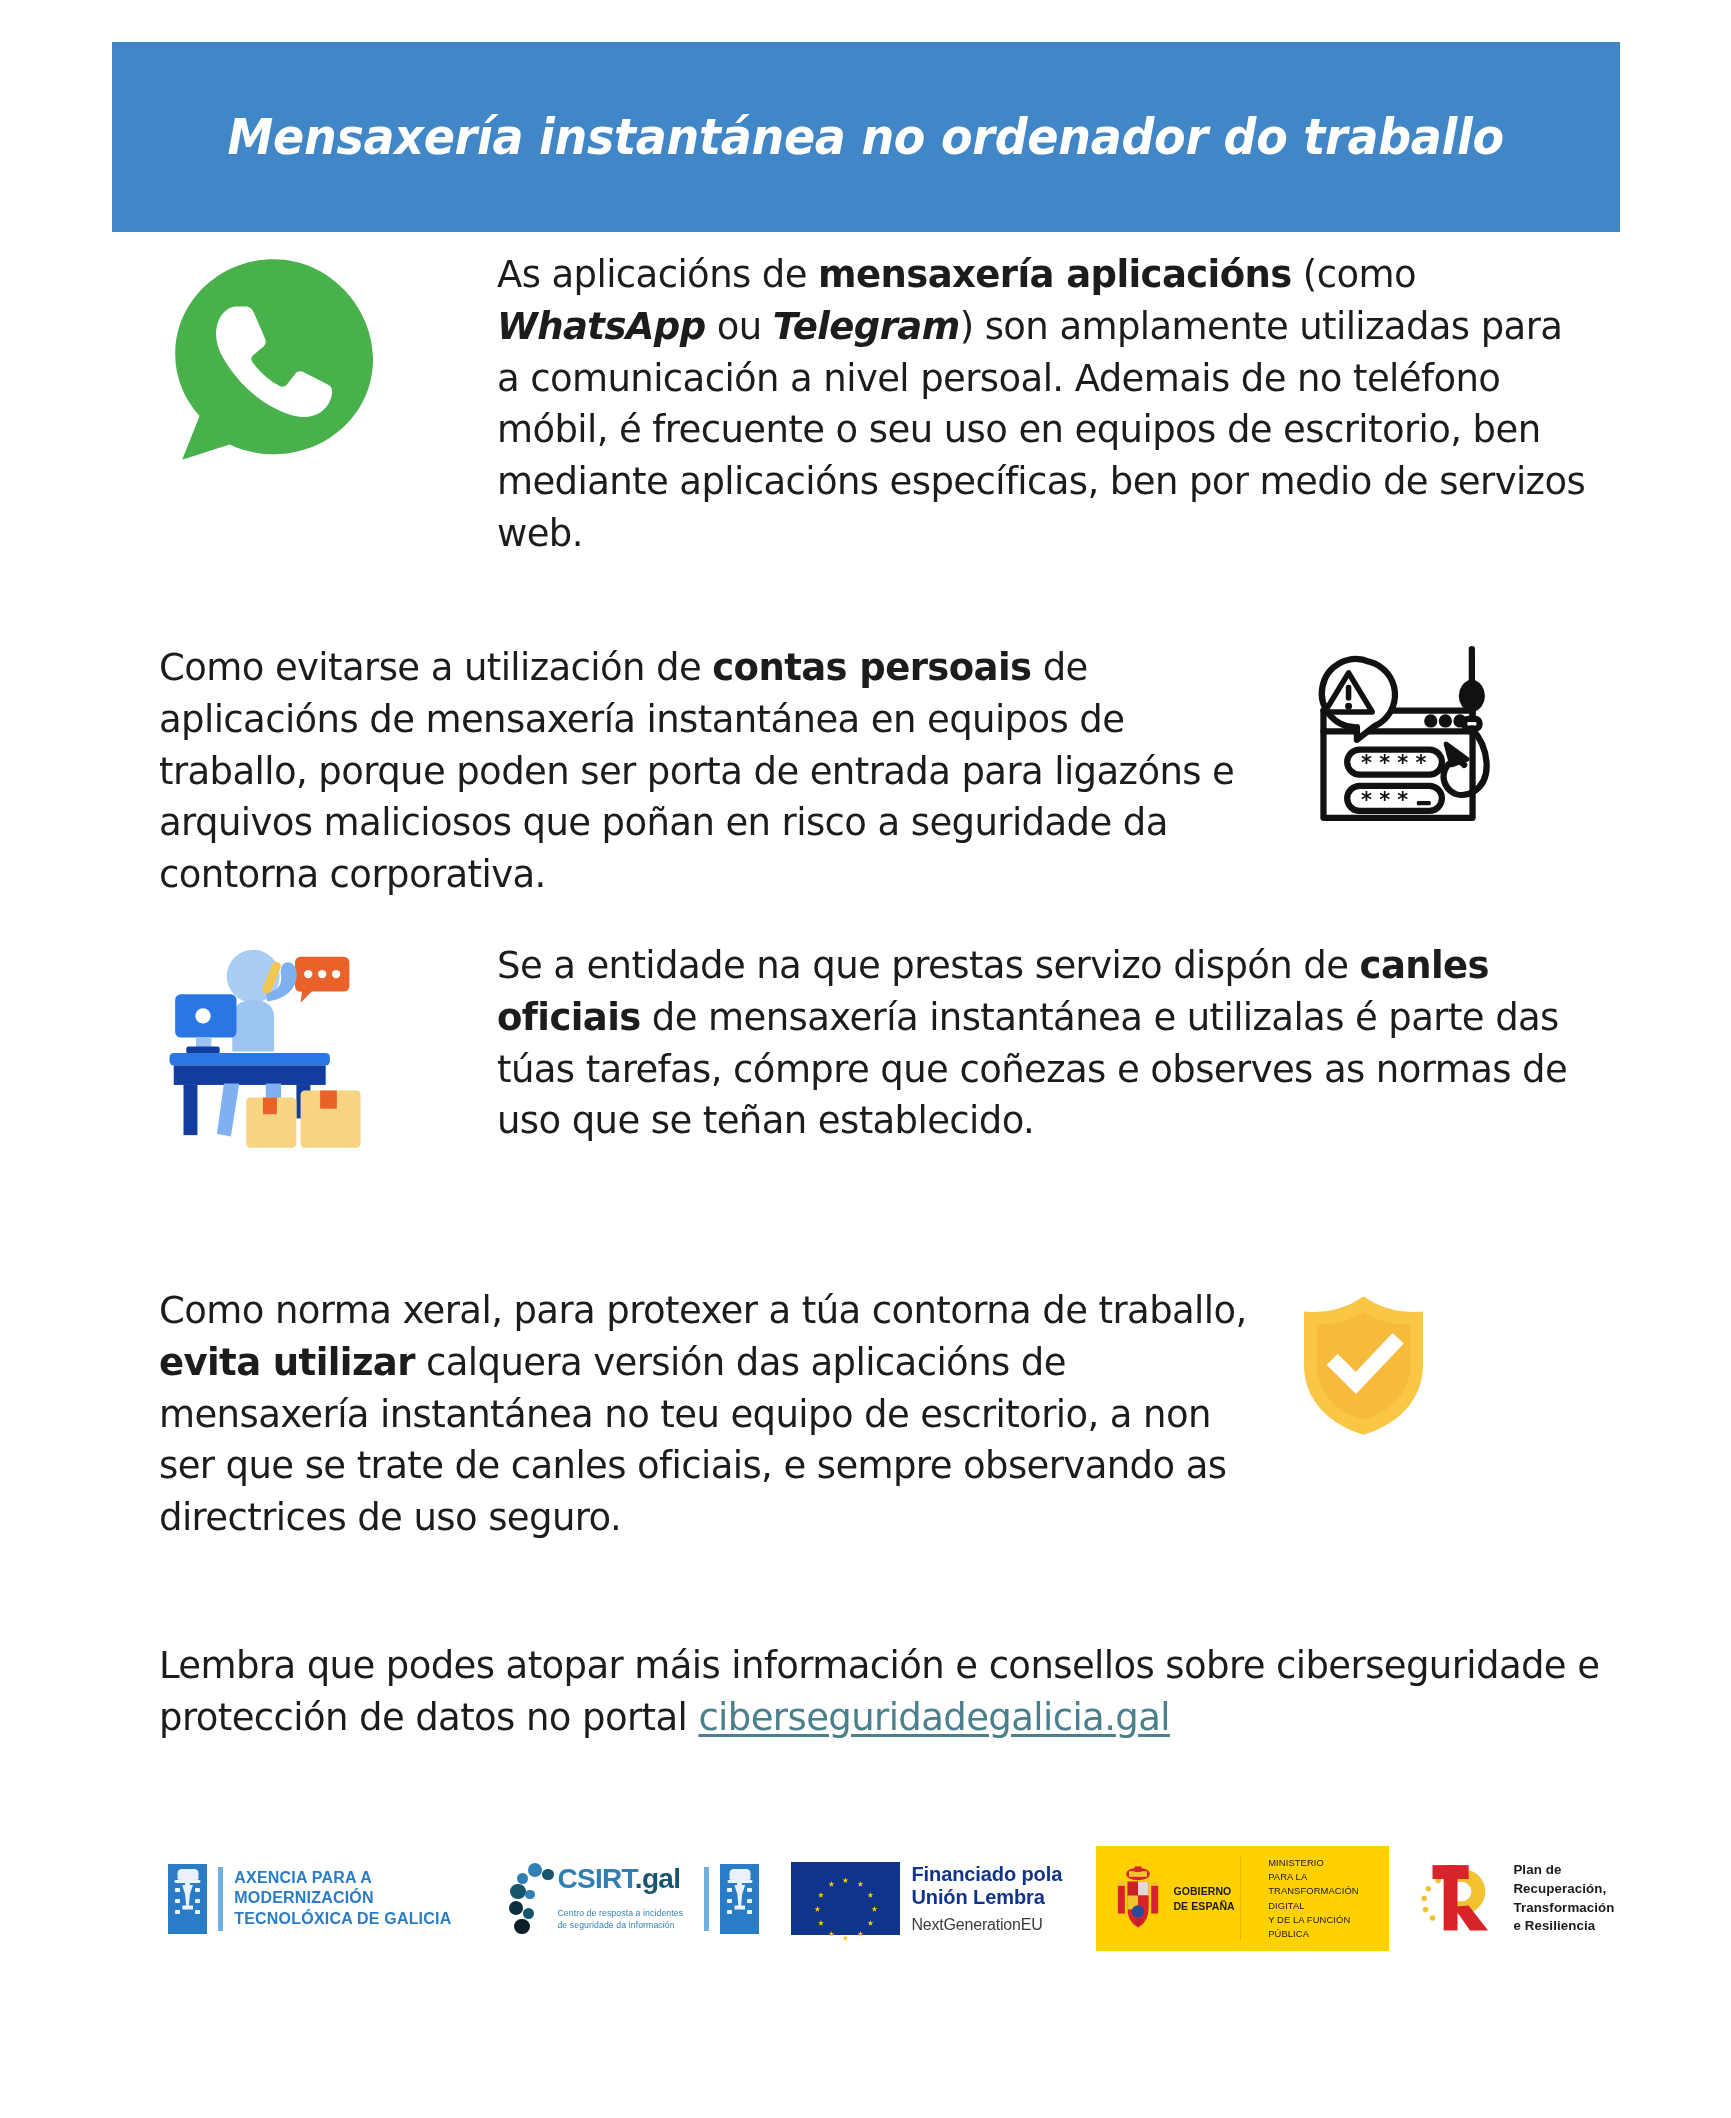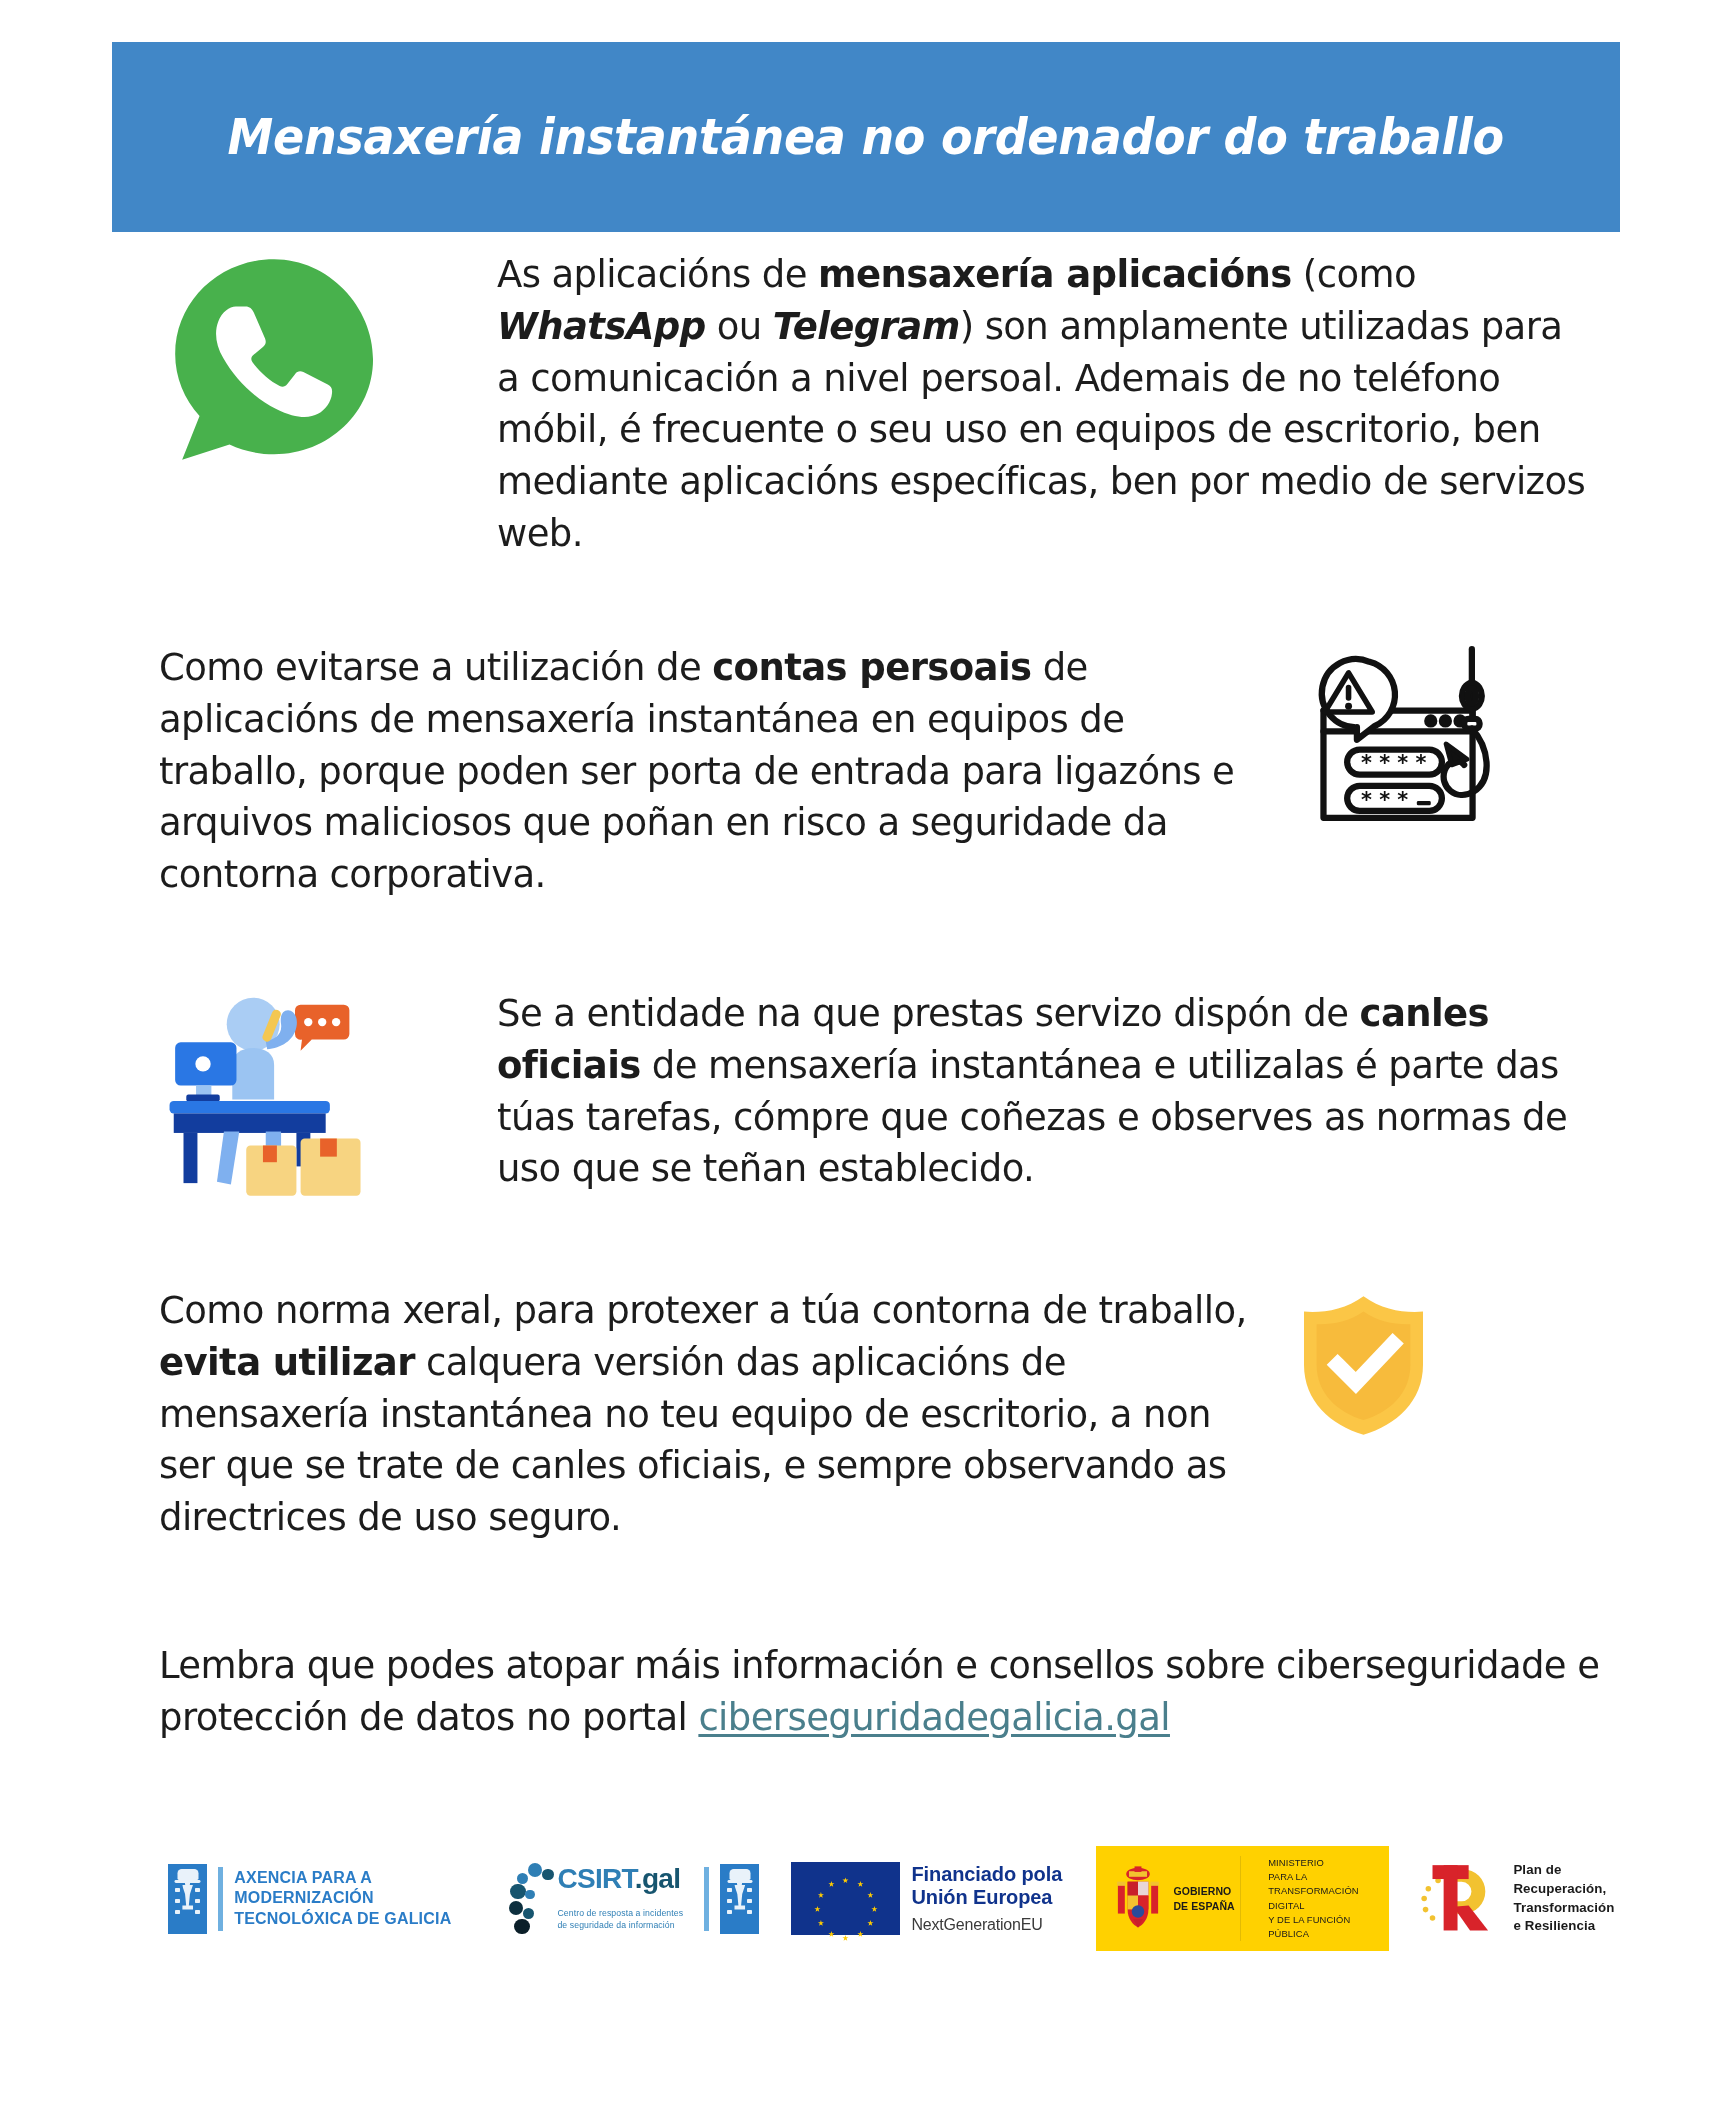--- a/index.html
+++ b/index.html
@@ -59,21 +59,21 @@
   #block-intro { left: 157px; top: 249px; width: 1445px; }
   #block-intro .icon-col { width: 340px; flex: 0 0 340px; padding-top: 5.6px; }
   #block-intro .text-col { width: 1089px; }
 
   
   #block-contas { left: 159px; top: 642px; width: 1445px; }
   #block-contas .text-col { width: 1096px; flex: 0 0 1096px; }
   #block-contas .icon-col { width: 300px; padding-top: 0px; padding-left: 42px; }
 
   
-  #block-canles { left: 157px; top: 974px; width: 1445px; }
+  #block-canles { left: 157px; top: 926px; width: 1445px; }
   #block-canles .icon-col { width: 340px; flex: 0 0 340px; padding-top: 7px; }
   #block-canles .text-col { width: 1089px; padding-top: 14px; }
 
   
   #block-norma { left: 159px; top: 1285px; width: 1445px; }
   #block-norma .text-col { width: 1089px; flex: 0 0 1089px; }
   #block-norma .icon-col { width: 300px; padding-top: 7px; padding-left: 49px; }
 
   
   #block-closing { left: 159px; top: 1640px; width: 1466px; }
@@ -390,21 +390,21 @@
       <i style="left:51px;top:73px"></i>
       <i style="left:37px;  top:69px"></i>
       <i style="left:26.5px;  top:58px"></i>
       <i style="left:23px;top:44px"></i>
       <i style="left:26.5px;  top:30px"></i>
       <i style="left:37px;  top:19px"></i>
     </div>
     <div>
       <div class="eu-title">
         <div>Financiado pola</div>
-        <div>Unión Europea</div>
+        <div>Unión Lembra</div>
       </div>
       <div class="eu-sub">NextGenerationEU</div>
     </div>
   </div>
 
   <div class="footer-logo logo-gob">
     <div class="gob-divider"></div>
     <svg class="gob-shield" viewBox="0 0 74 98">
       <ellipse cx="37" cy="13" rx="17" ry="9" fill="#d8232a"></ellipse>
       <rect x="24" y="9" width="26" height="8" fill="#f2c230"></rect>

